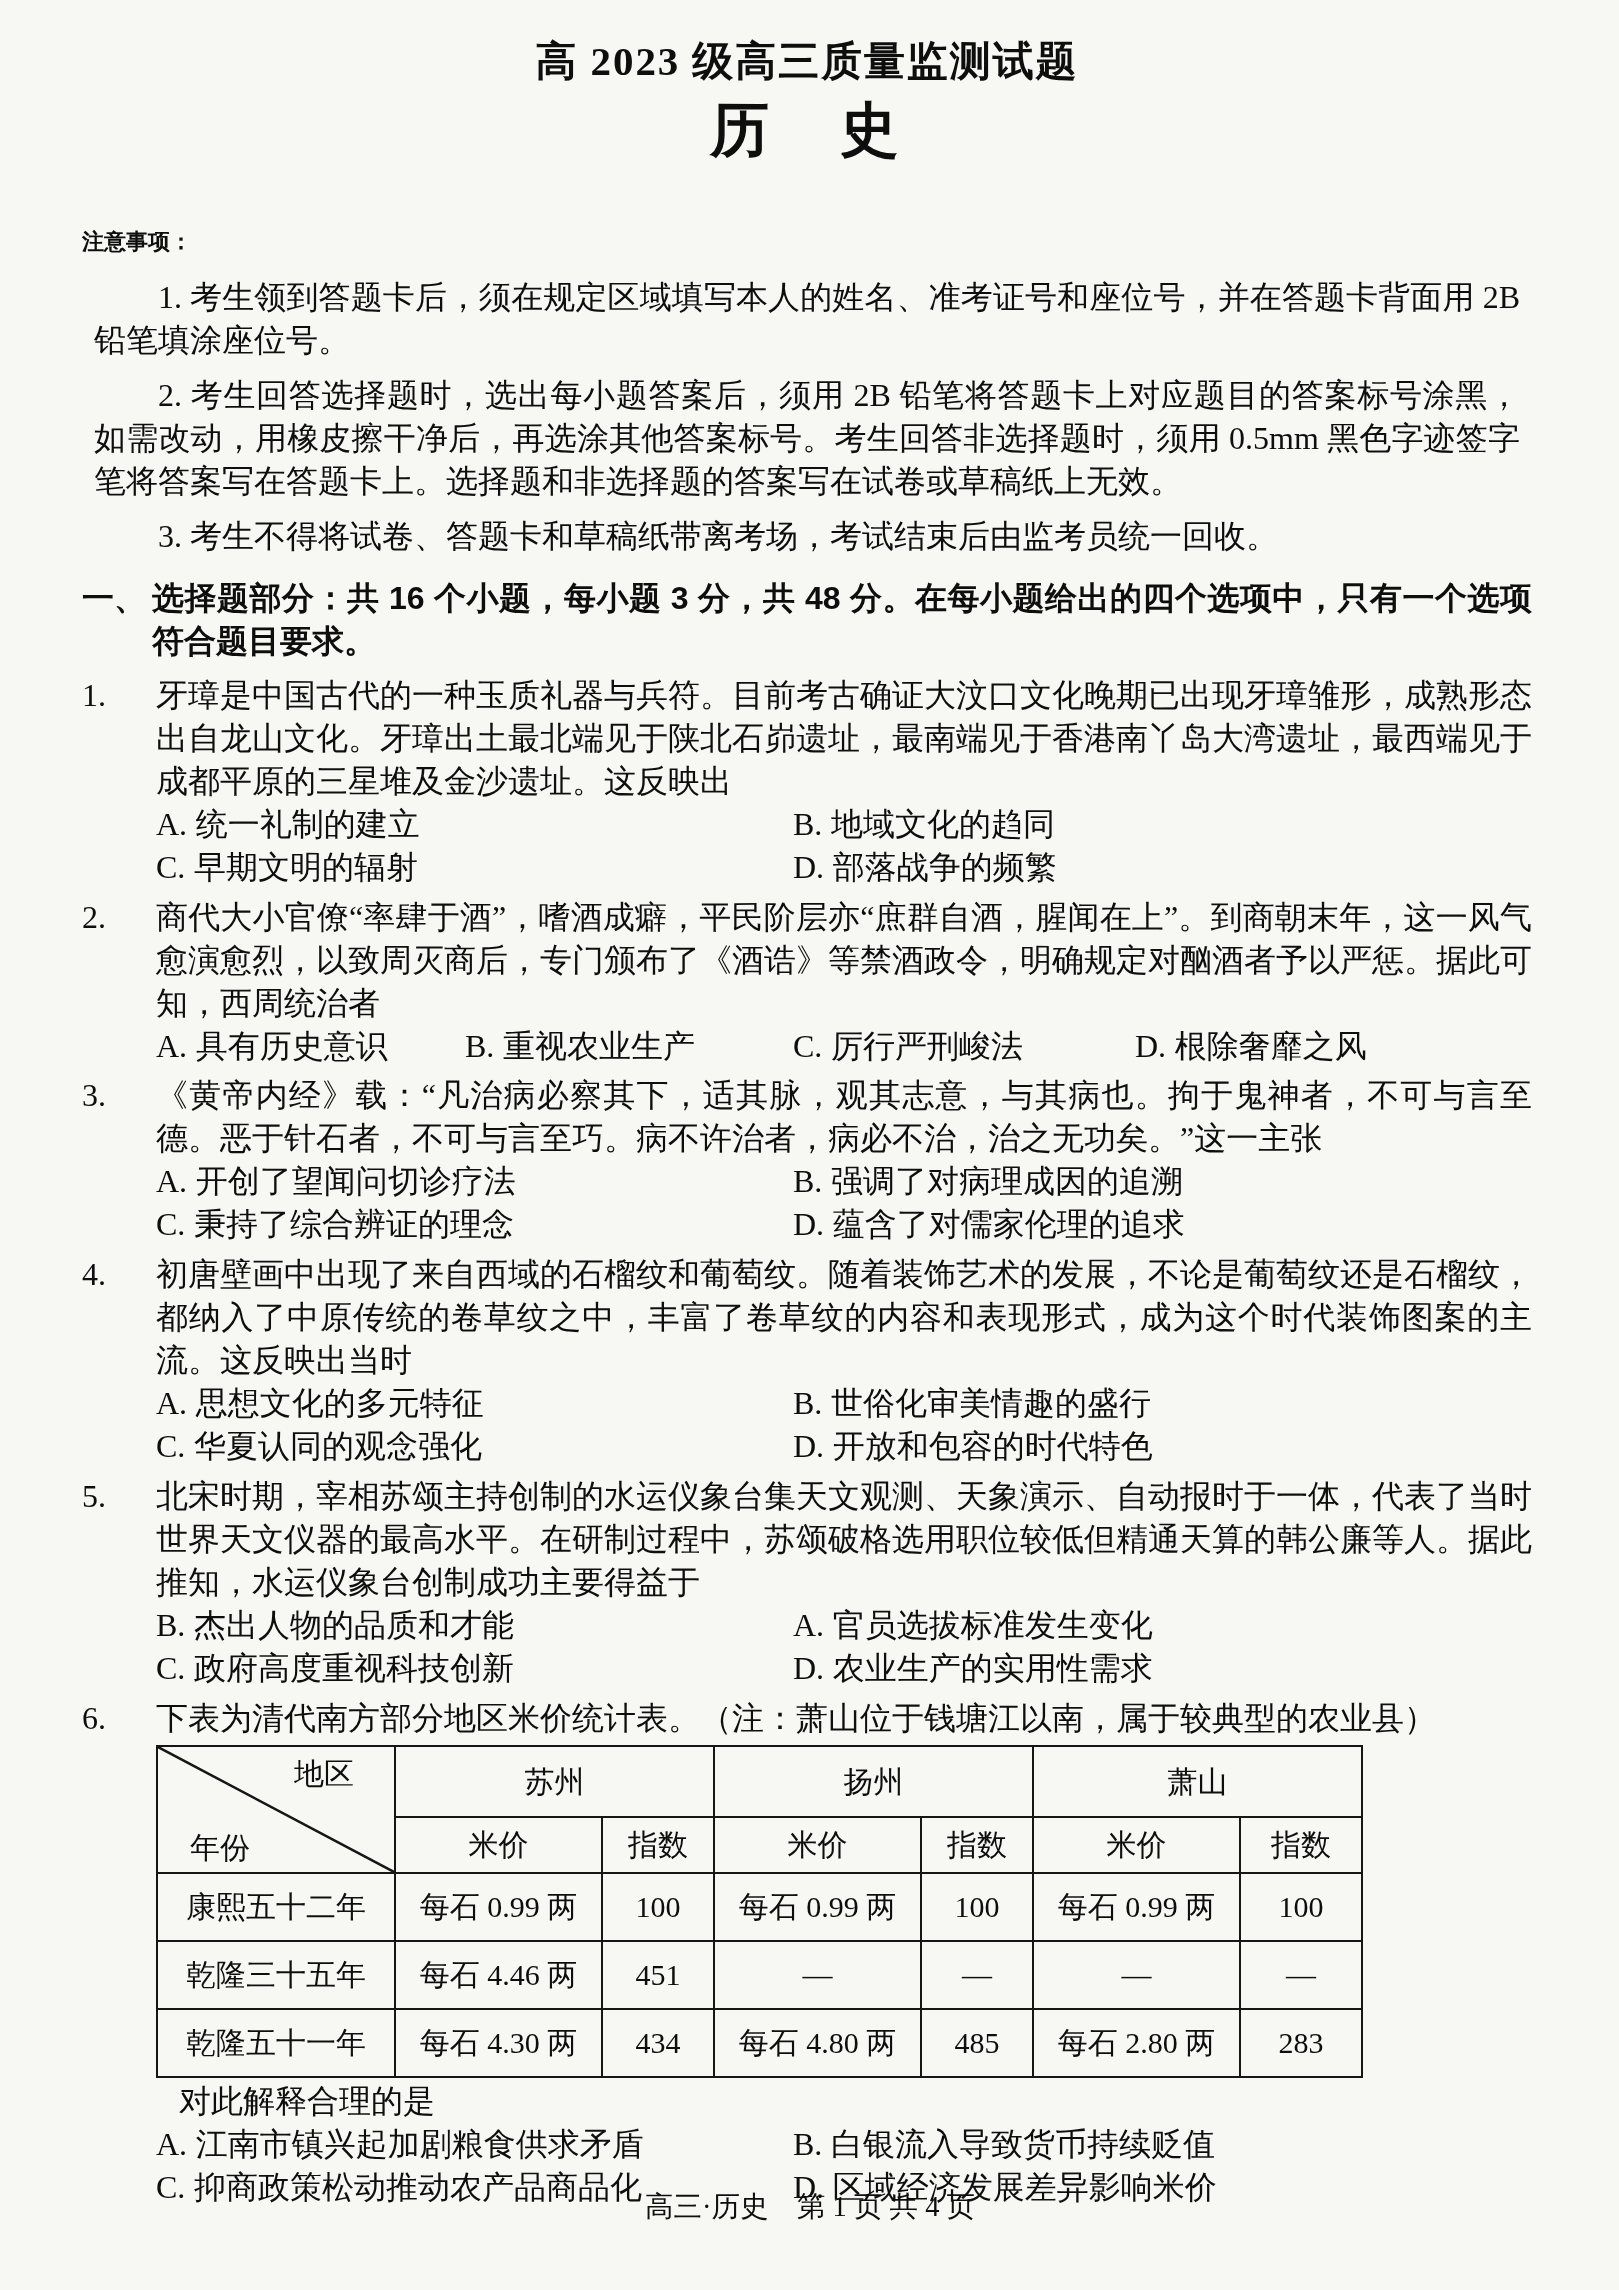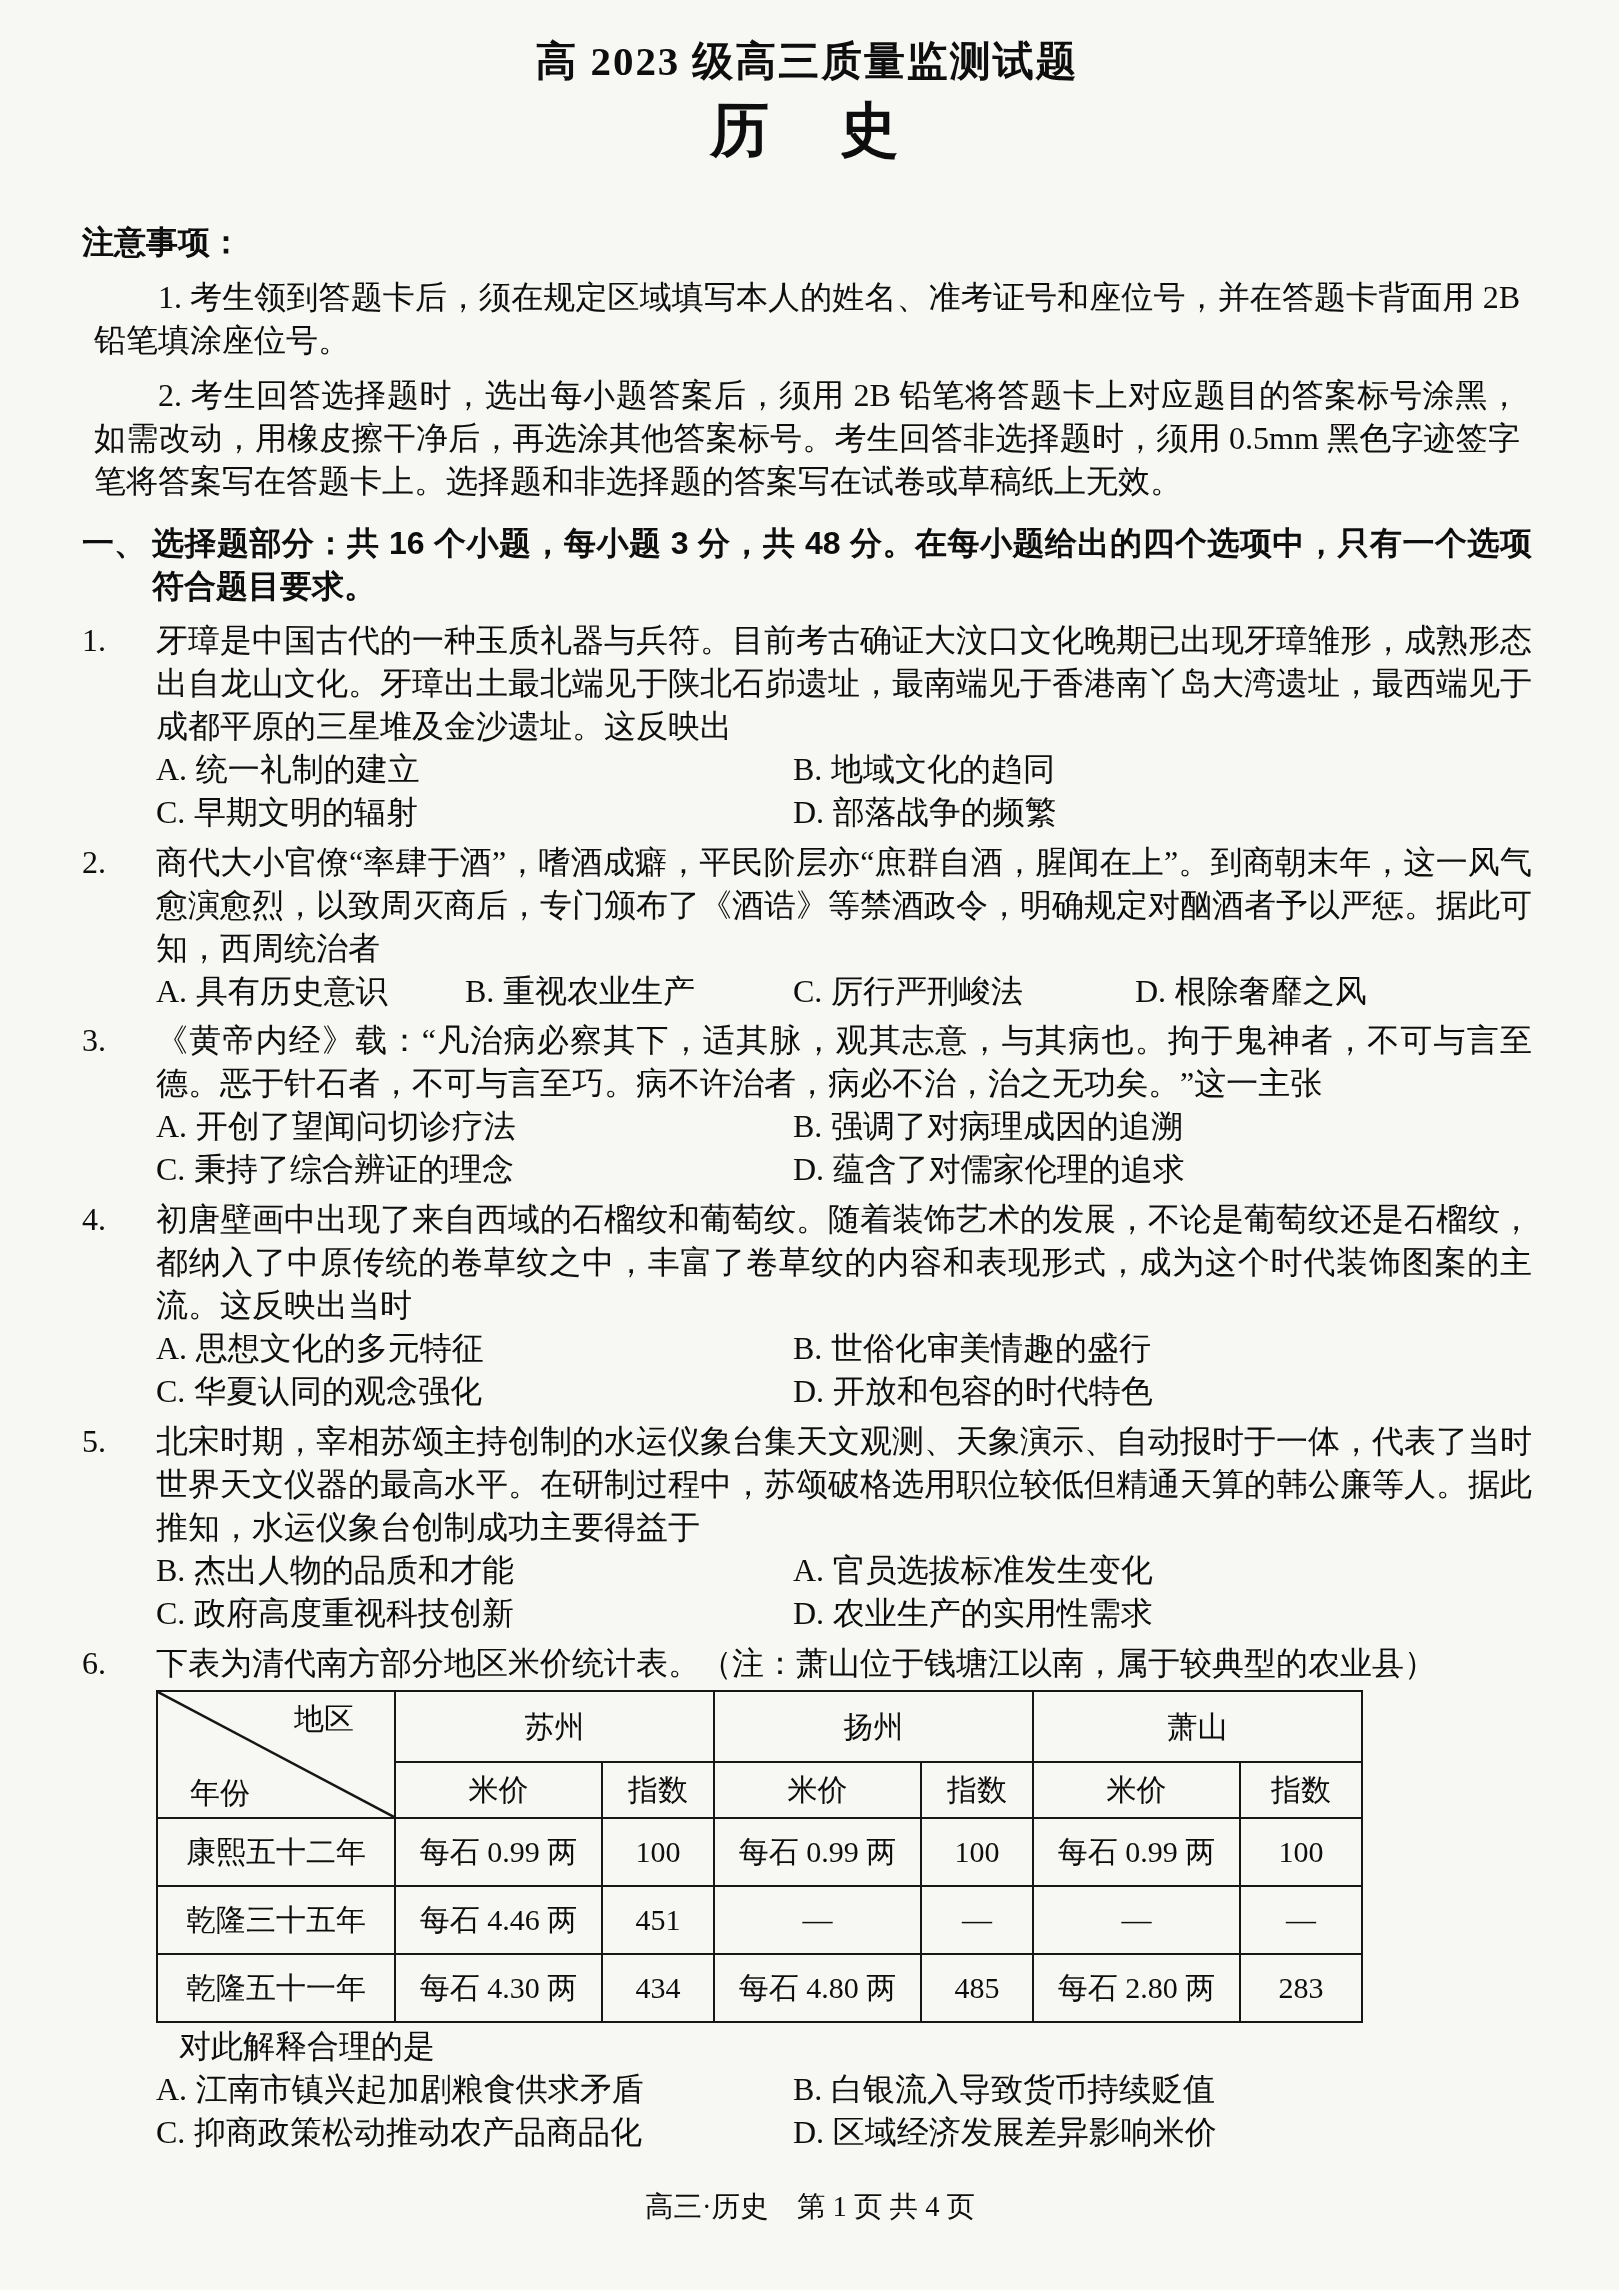--- a/index.html
+++ b/index.html
@@ -33,21 +33,21 @@
     line-height: 74px;
     font-weight: 700;
     font-family: "Liberation Sans", sans-serif;
     letter-spacing: 5.7px;
   }
   .notice { margin-top: 53px; }
   .notice-heading {
     margin: 0;
     font-weight: 700;
     font-family: "Liberation Sans", sans-serif;
-    font-size: 32px;
+    font-size: 22px;
     line-height: 44px;
   }
   .notice-item {
     margin: 12px;
     text-indent: 2em;
     text-align: justify;
   }
   .part-heading {
     margin-top: 19px;
     font-weight: 700;
@@ -107,20 +107,21 @@
 
 <div class="sheet">
 
   <h1 class="page-title">高 2023 级高三质量监测试题</h1>
   <h2 class="subject-title">历　史</h2>
 
   <section class="notice">
     <p class="notice-heading">注意事项：</p>
     <p class="notice-item">1. 考生领到答题卡后，须在规定区域填写本人的姓名、准考证号和座位号，并在答题卡背面用 2B 铅笔填涂座位号。</p>
     <p class="notice-item">2. 考生回答选择题时，选出每小题答案后，须用 2B 铅笔将答题卡上对应题目的答案标号涂黑，如需改动，用橡皮擦干净后，再选涂其他答案标号。考生回答非选择题时，须用 0.5mm 黑色字迹签字笔将答案写在答题卡上。选择题和非选择题的答案写在试卷或草稿纸上无效。</p>
+    <p class="notice-item">3. 考生不得将试卷、答题卡和草稿纸带离考场，考试结束后由监考员统一回收。</p>
   </section>
 
   <div class="part-heading hang">
     <span class="hang-num">一、</span>
     <div class="hang-body">选择题部分：共 16 个小题，每小题 3 分，共 48 分。在每小题给出的四个选项中，只有一个选项符合题目要求。</div>
   </div>
 
   <div class="questions">
 
     <div class="question hang">

